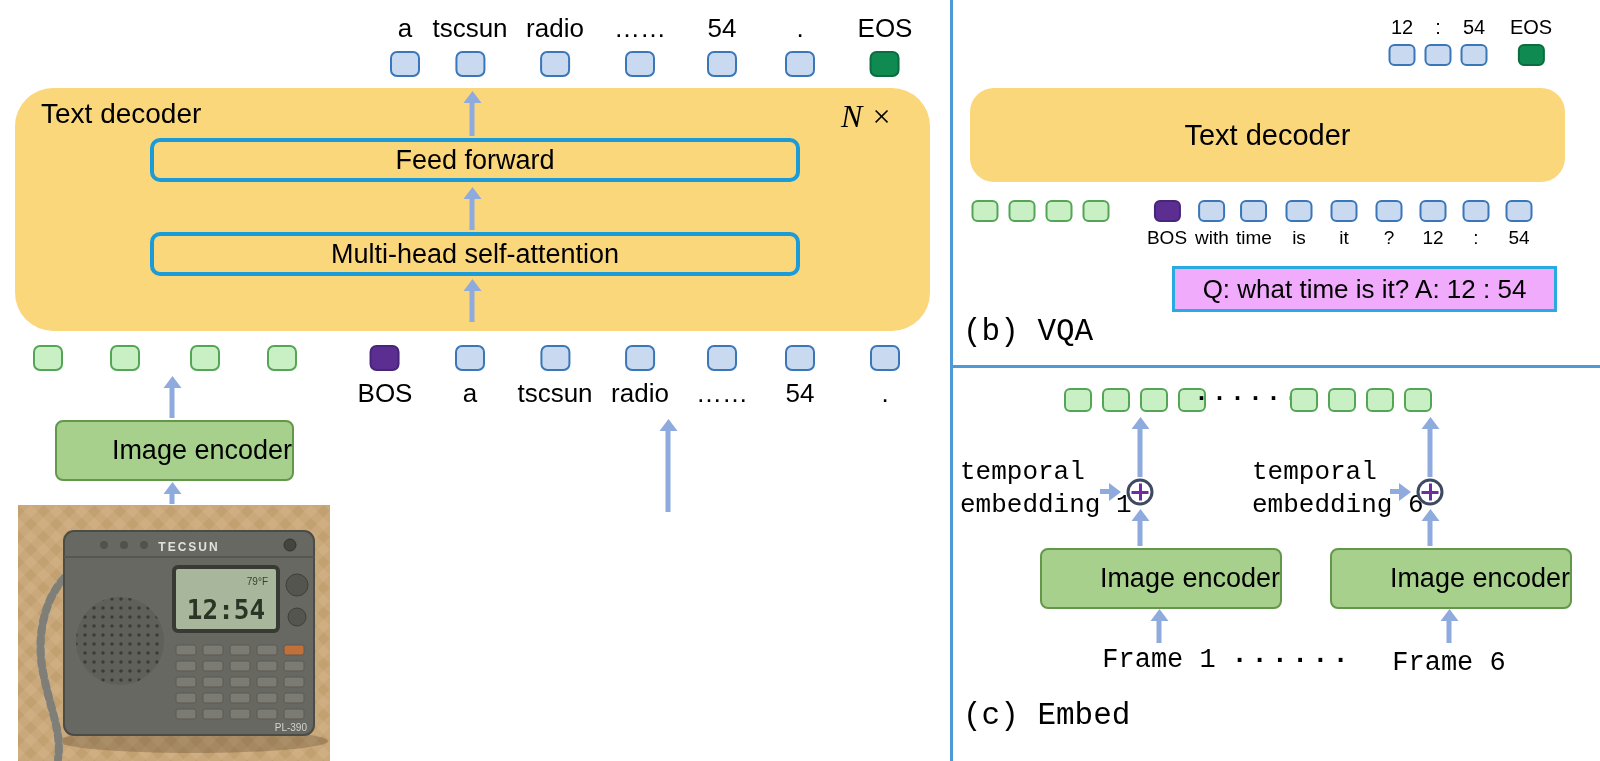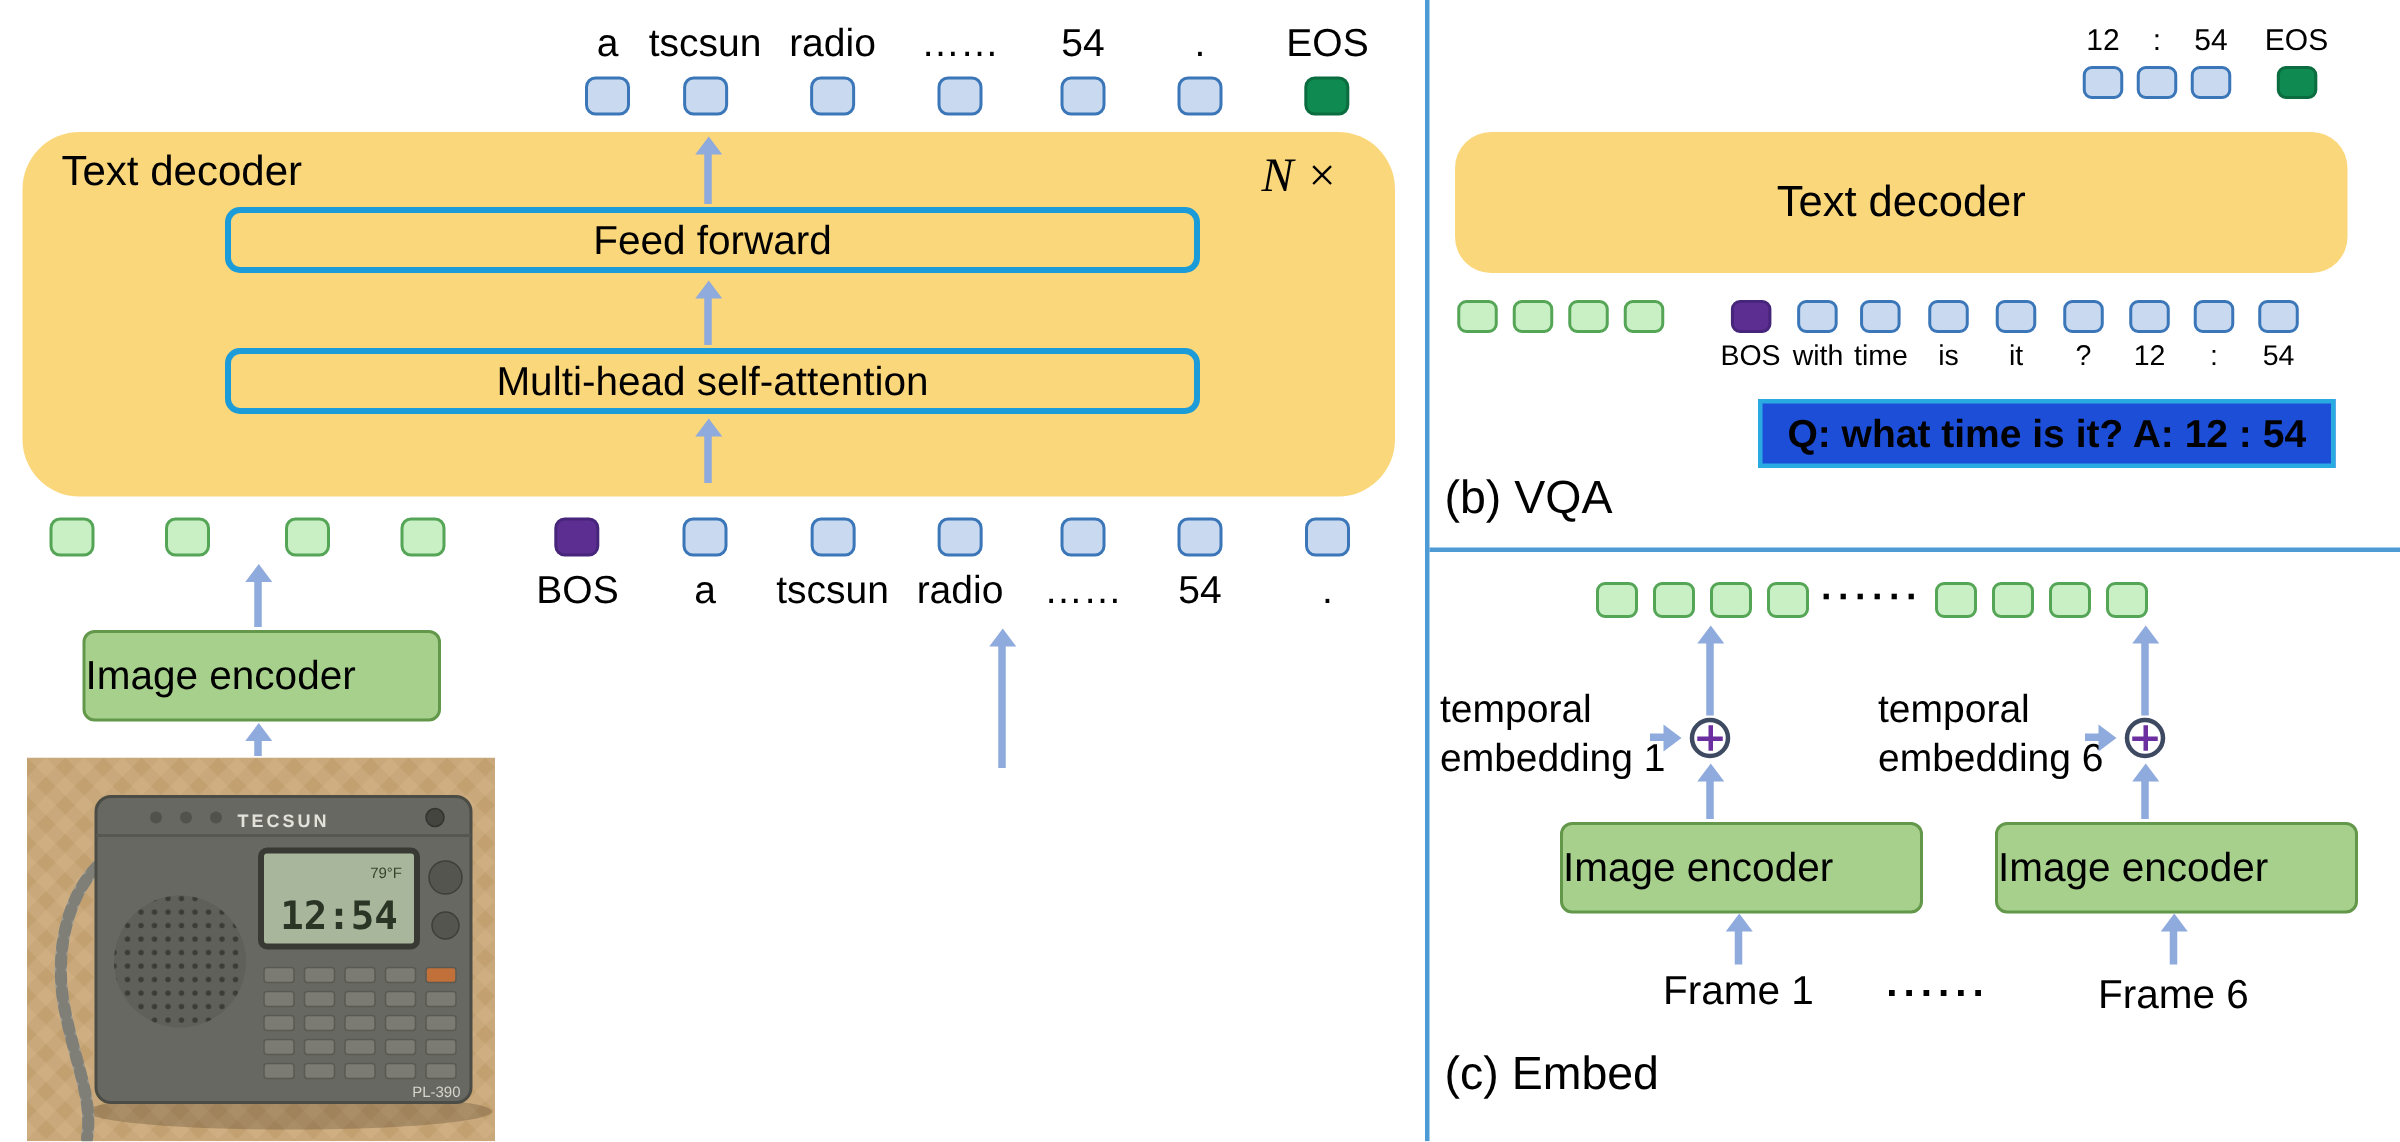--- a/index.html
+++ b/index.html
@@ -1,20 +1,20 @@
 <!DOCTYPE html>
 <html><head>
 <meta charset="utf-8">
 <style>
   html,body { margin:0; padding:0; background:#ffffff; }
   #stage {
     position:relative; width:1600px; height:761px; background:#ffffff;
     font-family:"Liberation Sans", sans-serif; color:#000; overflow:hidden;
   }
-  .text { position:absolute; white-space:nowrap; }
+  .text { position:absolute; white-space:nowrap;font-family:Liberation Mono, monospace; }
 
   
   .tcell { position:absolute; display:flex; flex-direction:column; align-items:center; gap:8px; transform:translateX(-50%); }
   .tcell.b { gap:6px; }
   .tok { width:30px; height:26px; border-radius:7px; box-sizing:border-box; }
   .tok.sm { width:27px; height:22px; border-radius:6px; }
   .tok.c  { width:28px; height:24px; border-radius:6px; }
   .tok.blue   { background:#C9DAF0; border:2px solid #3A76B8; }
   .tok.green  { background:#C9EFC4; border:2px solid #55A557; }
   .tok.purple { background:#5C2E91; border:2px solid #47257A; }
@@ -25,23 +25,23 @@
 
   
   .decoder { position:absolute; background:#FBD77C; border-radius:38px; }
   .decoder.small { border-radius:24px; display:flex; align-items:center; justify-content:center; font-size:29px; }
   .dec-title { position:absolute; left:26px; top:10px; font-size:28px; }
   .n-times { position:absolute; right:38px; top:10px; font-size:32px; font-style:italic; font-family:"Liberation Serif", serif; }
   .inner-box { position:absolute; border:4px solid #1B9CD8; border-radius:10px;
                display:flex; align-items:center; justify-content:center; font-size:27px; box-sizing:border-box; }
 
   .enc-box { position:absolute; background:#A6D08C; border:2px solid #63984B; border-radius:8px;
-             display:flex; align-items:center; justify-content:flex-start; font-size:27px; }
-
-  .blue-box { position:absolute; background:#1d4ed8; border:3px solid #29ABE2; box-sizing:border-box;font-weight:bold; }
+             display:flex; align-items:center; justify-content:flex-end; font-size:27px; }
+
+  .blue-box { position:absolute; background:#f0abfc; border:3px solid #29ABE2; box-sizing:border-box; }
   .cap-line { font-size:27px; line-height:38px; }
 
   
   .arrow-v { position:absolute; width:5px; background:#8FAADC; transform:translateX(-50%); }
   .arrow-v::before { content:""; position:absolute; top:-11px; left:50%; transform:translateX(-50%);
                      width:0; height:0; border-left:9px solid transparent; border-right:9px solid transparent;
                      border-bottom:12px solid #8FAADC; }
   .arrow-h { position:absolute; height:5px; background:#8FAADC; }
   .arrow-h::before { content:""; position:absolute; right:-11px; top:50%; transform:translateY(-50%);
                      width:0; height:0; border-top:9px solid transparent; border-bottom:9px solid transparent;

